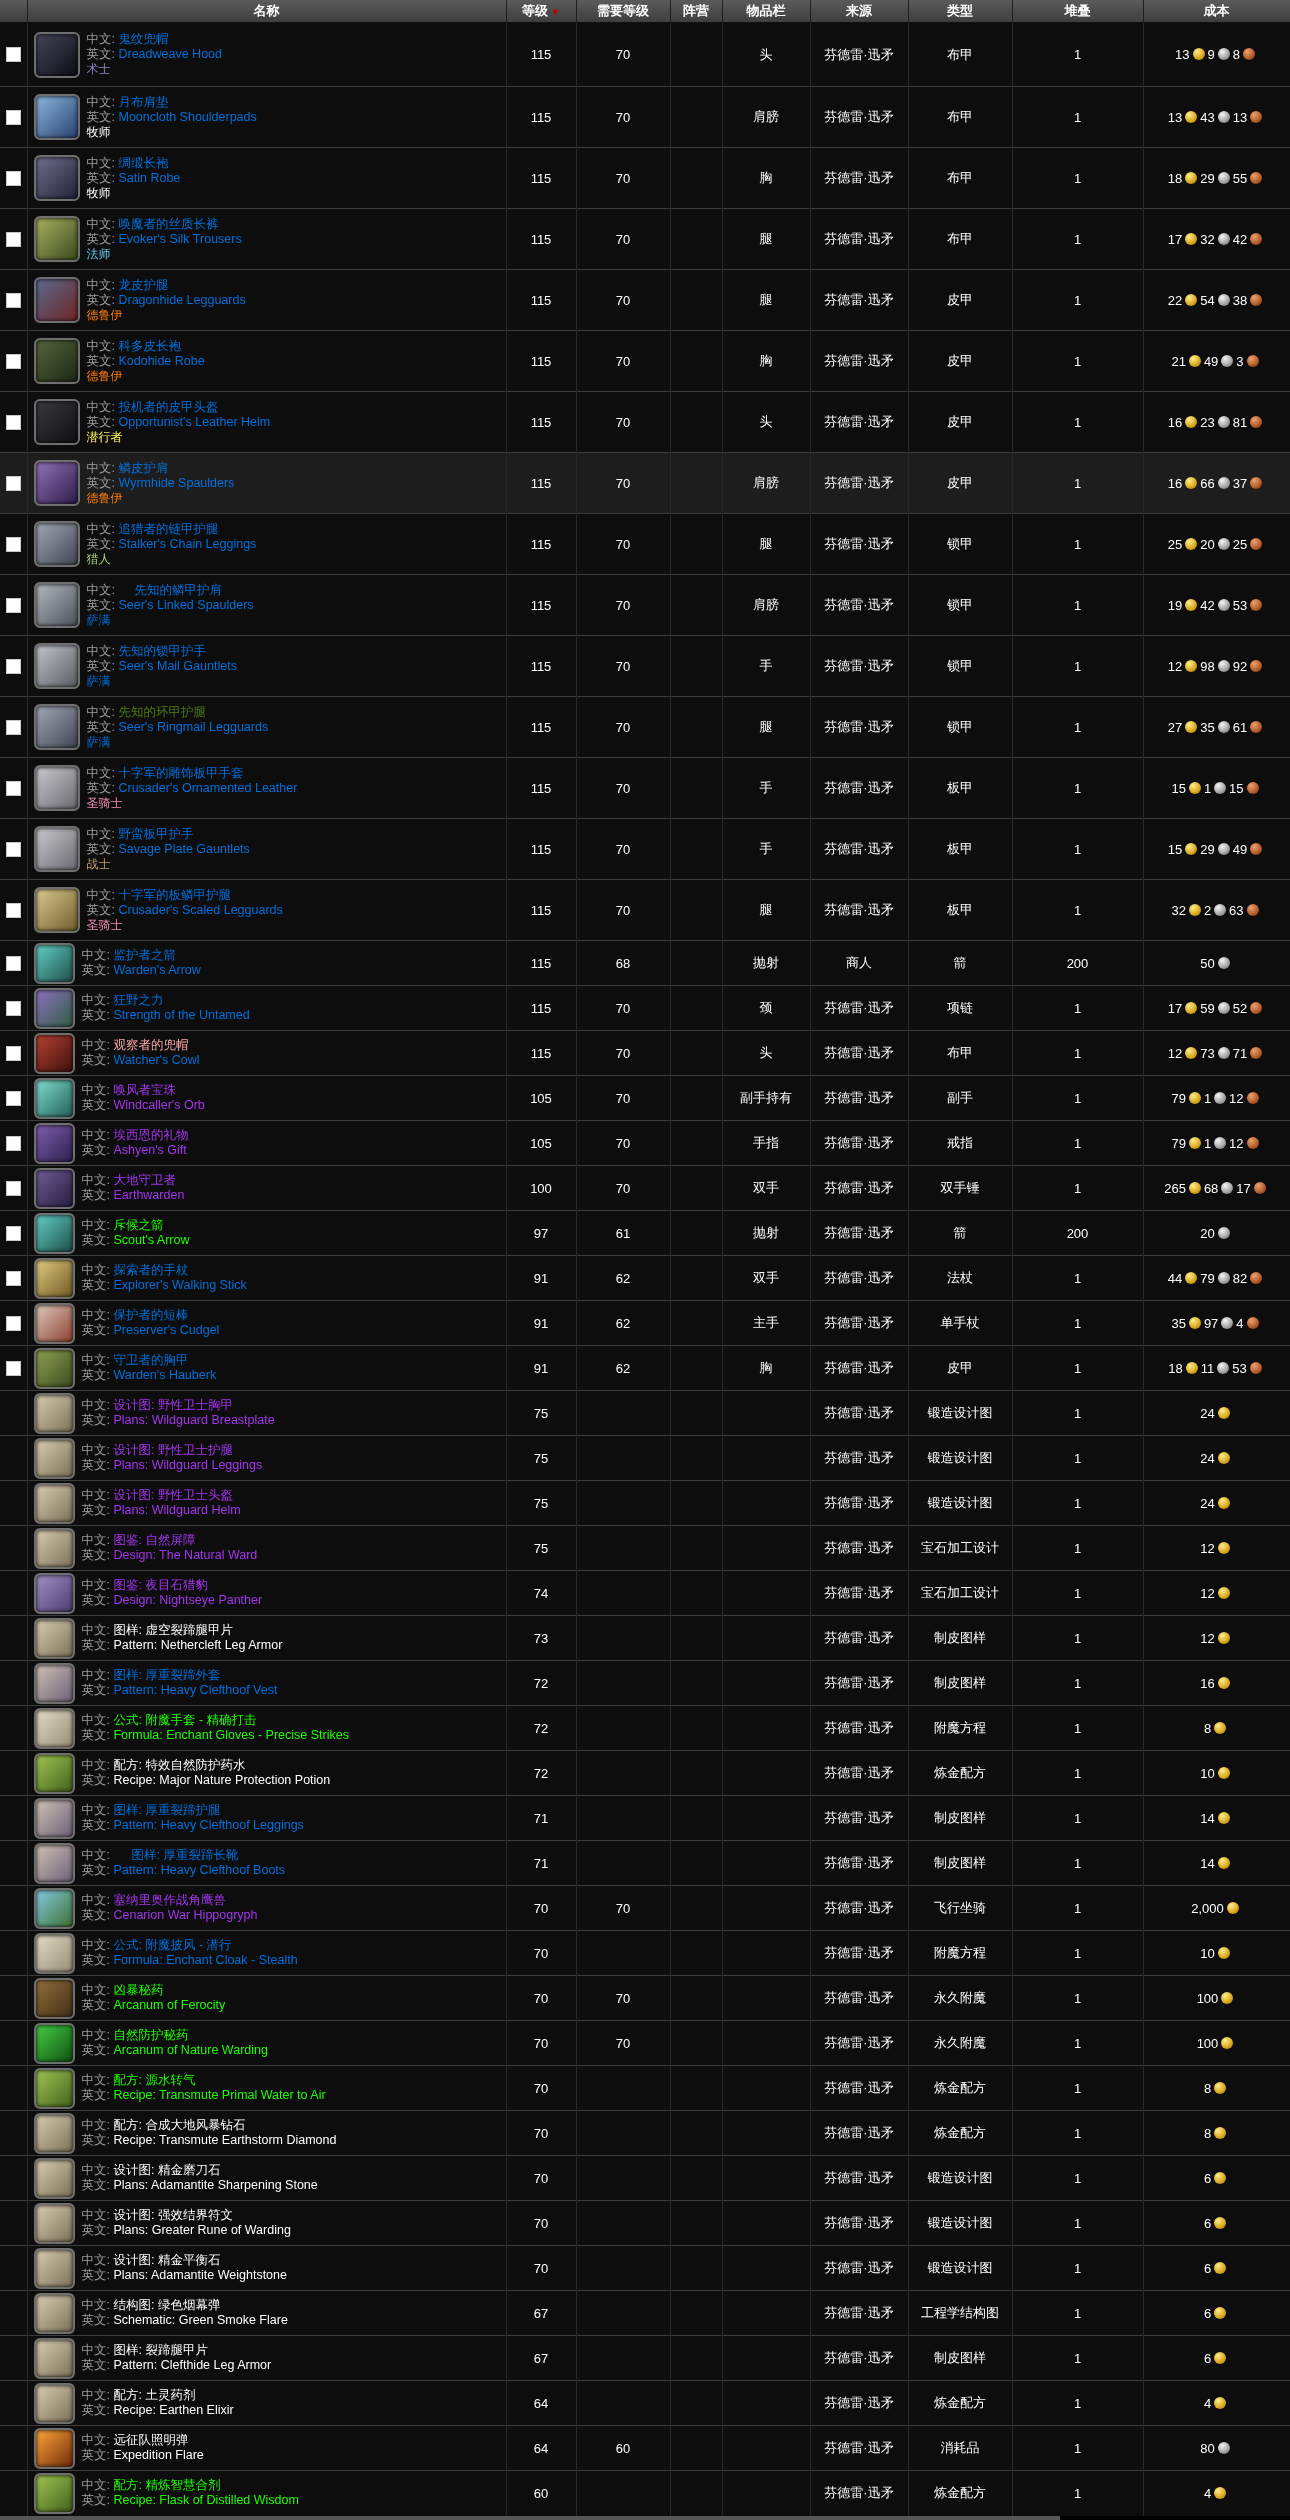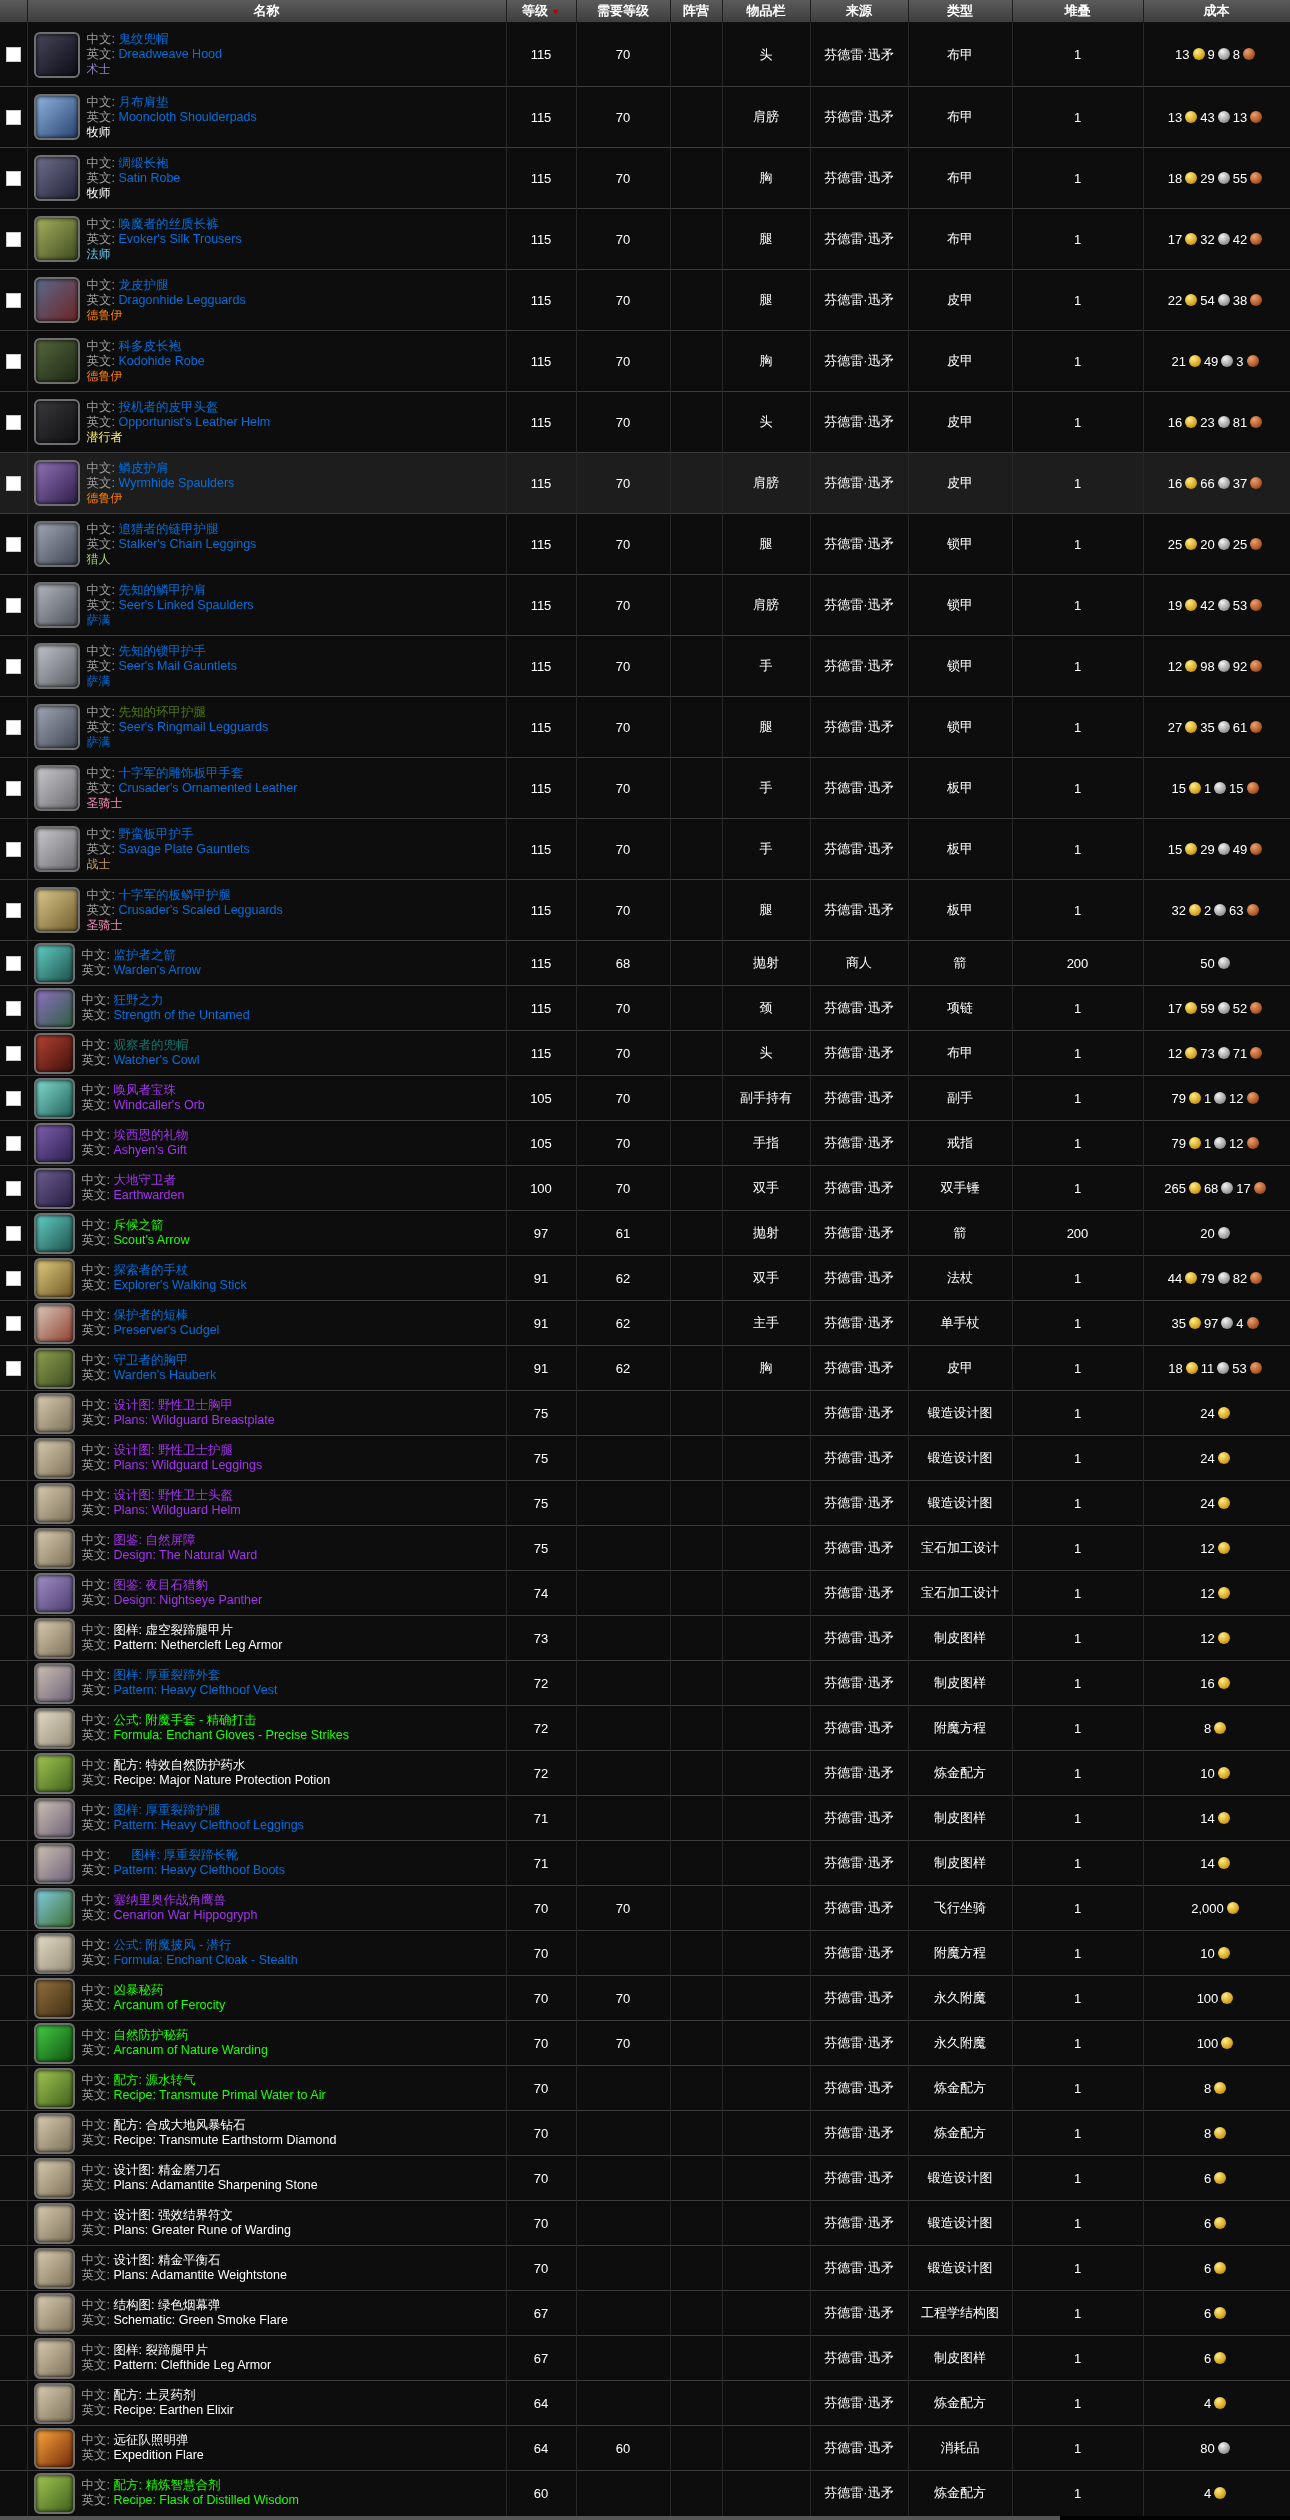--- a/index.html
+++ b/index.html
@@ -284,21 +284,21 @@
     <td><span>25</span><span class="coin g"></span><span>20</span><span class="coin s"></span><span>25</span><span class="coin cp"></span></td>
   </tr>
         <tr class="h3">
     <td>
             <div class="cb"></div>
           </td>
     <td class="name-cell">
       <div class="name-wrap">
         <div class="icon" style="background: linear-gradient(135deg, rgb(180, 184, 192), rgb(76, 80, 88));"></div>
         <div class="name-lines">
-          <div><span class="lbl">中文:</span> <a class="item-link" style="color: rgb(0, 112, 221);">先知的鳞甲护肩</a></div>
+          <div><span class="lbl">中文:</span> <a class="item-link" style="color: rgb(0, 112, 221); margin-left: 16px;">先知的鳞甲护肩</a></div>
           <div><span class="lbl">英文:</span> <a class="item-link" style="color: rgb(0, 112, 221);">Seer's Linked Spaulders</a></div>
           <div class="cls-line" style="color: rgb(0, 112, 222);">萨满</div>
         </div>
       </div>
     </td>
     <td>115</td>
     <td>70</td>
     <td></td>
     <td>肩膀</td>
     <td>芬德雷·迅矛</td>
@@ -468,21 +468,21 @@
     <td><span>17</span><span class="coin g"></span><span>59</span><span class="coin s"></span><span>52</span><span class="coin cp"></span></td>
   </tr>
         <tr class="h2">
     <td>
             <div class="cb"></div>
           </td>
     <td class="name-cell">
       <div class="name-wrap">
         <div class="icon" style="background: linear-gradient(135deg, rgb(182, 66, 50), rgb(62, 16, 12));"></div>
         <div class="name-lines">
-          <div><span class="lbl">中文:</span> <a class="item-link" style="color: #0f766e; font-family: Liberation Serif, serif;">观察者的兜帽</a></div>
+          <div><span class="lbl">中文:</span> <a class="item-link" style="color: #fca5a5; font-family: Liberation Serif, serif;">观察者的兜帽</a></div>
           <div><span class="lbl">英文:</span> <a class="item-link" style="color: rgb(0, 112, 221);">Watcher's Cowl</a></div>
 
         </div>
       </div>
     </td>
     <td>115</td>
     <td>70</td>
     <td></td>
     <td>头</td>
     <td>芬德雷·迅矛</td>

